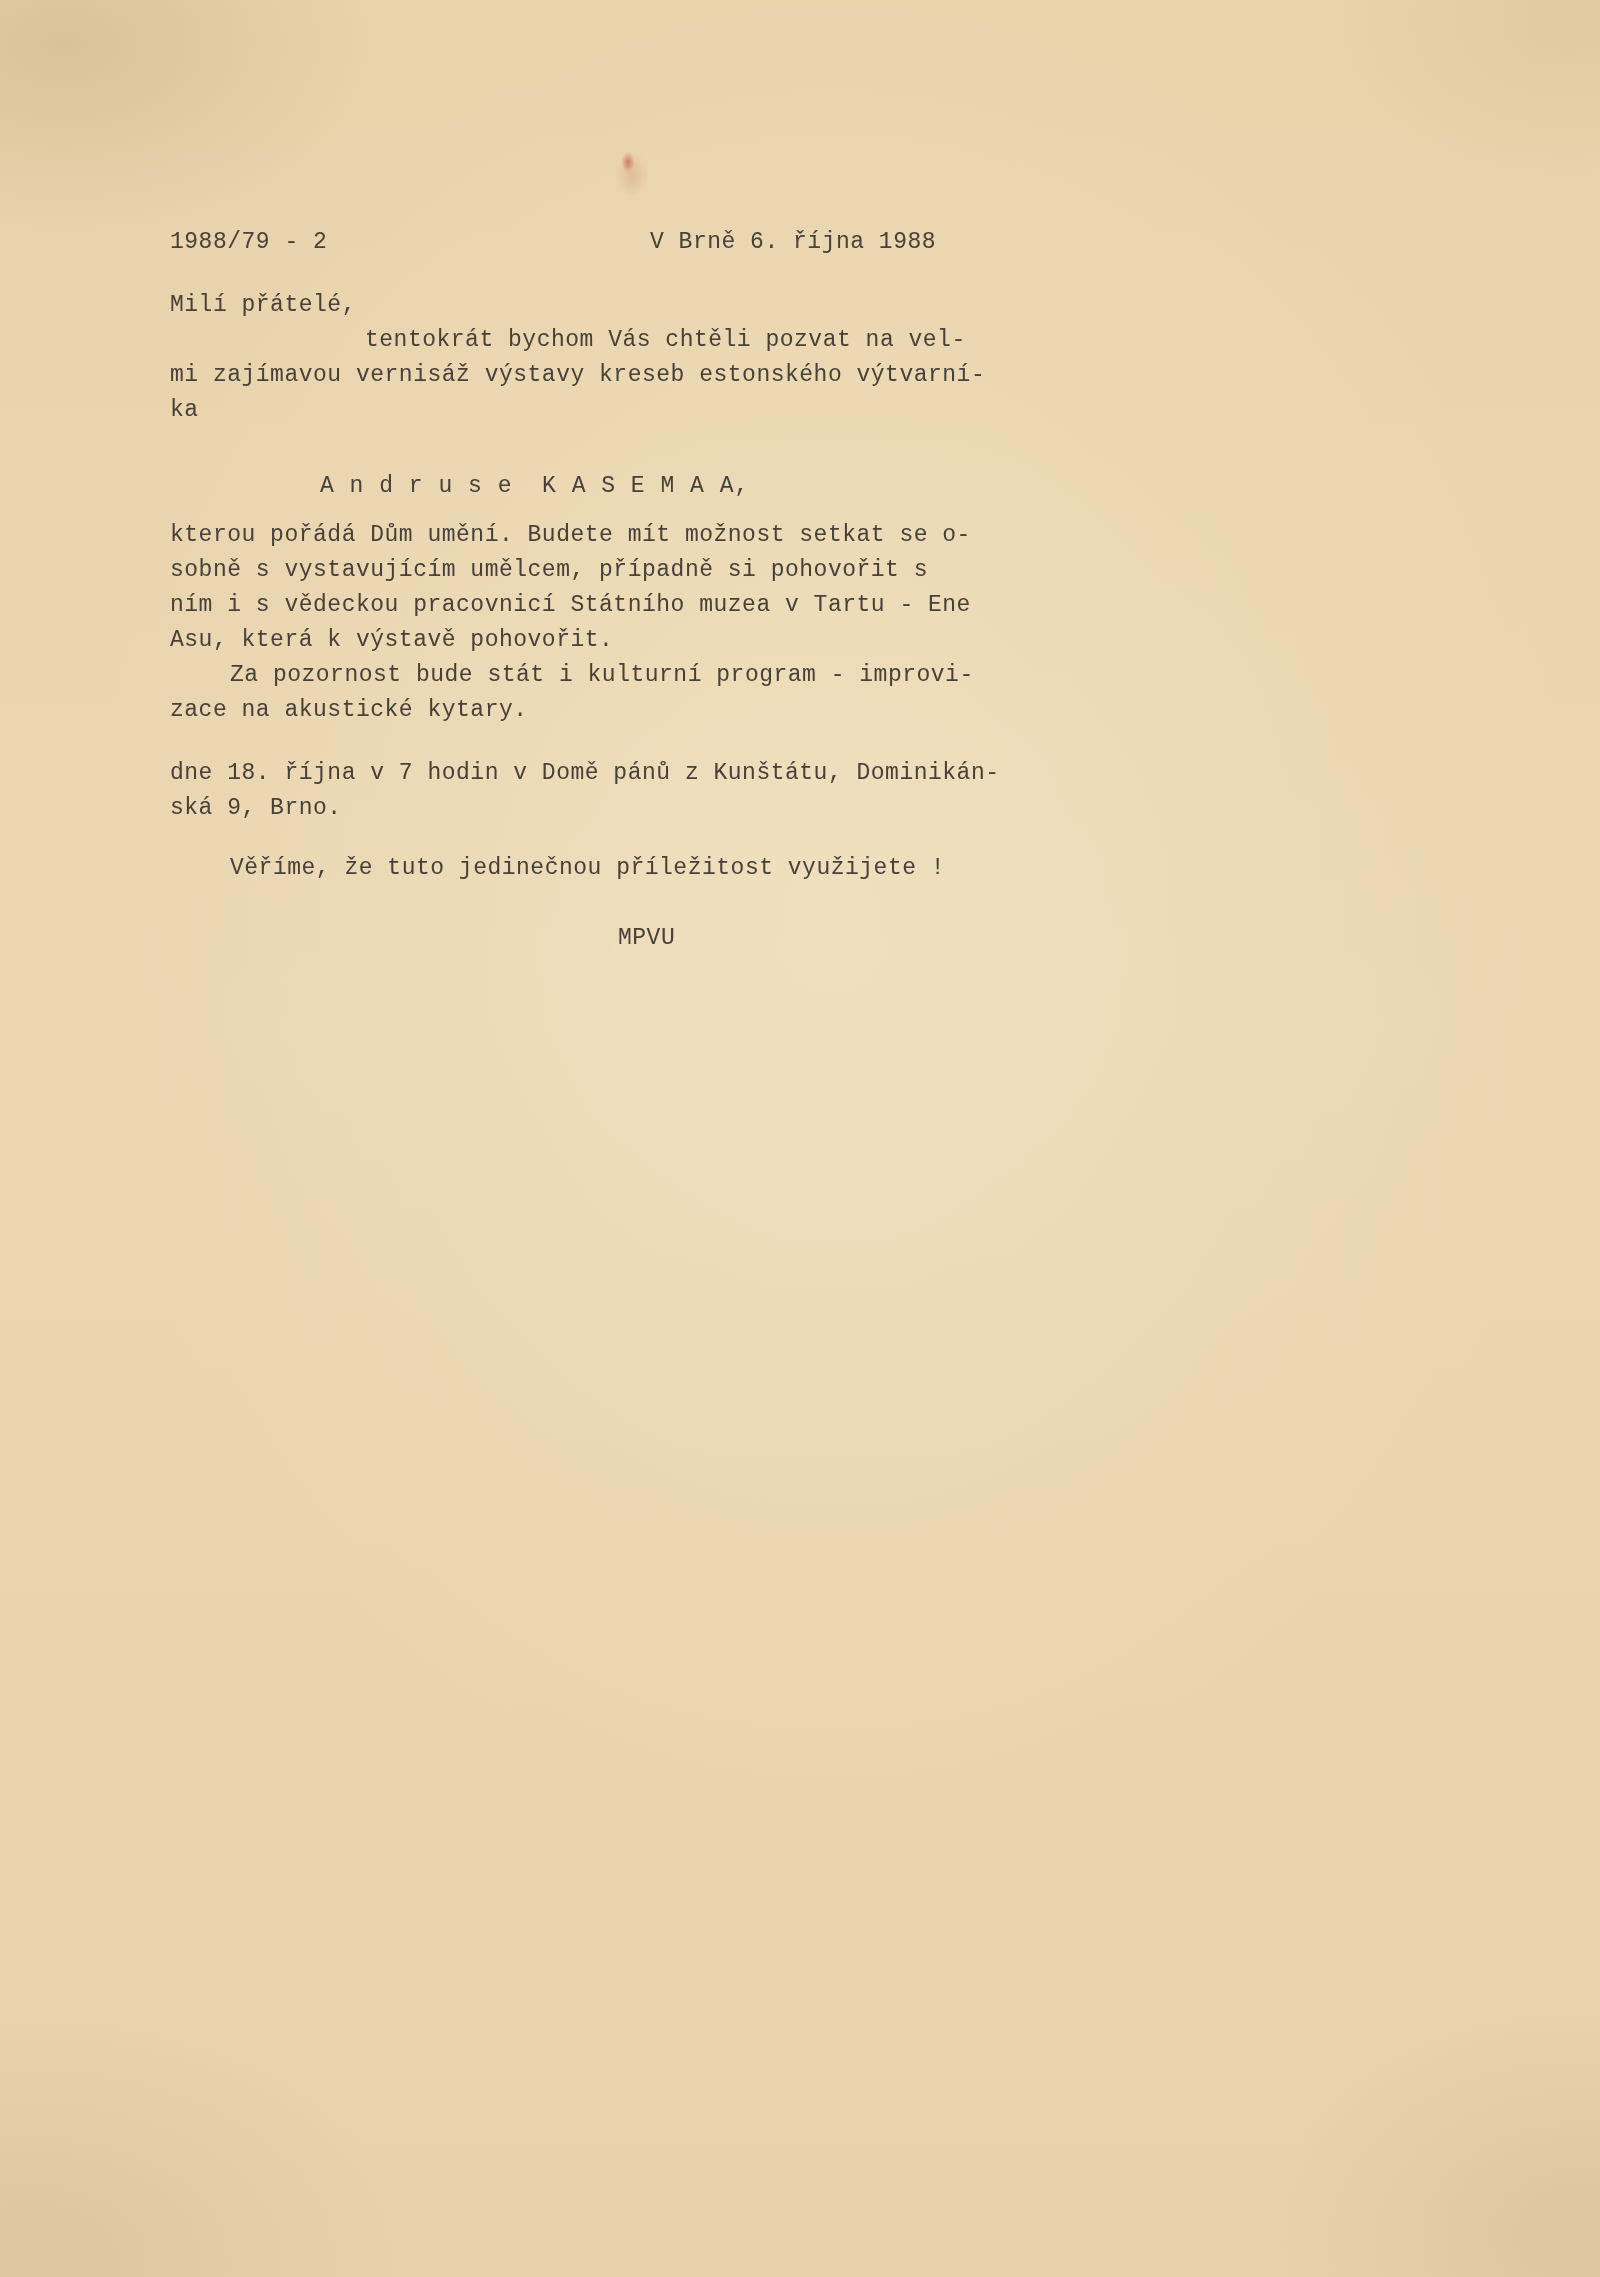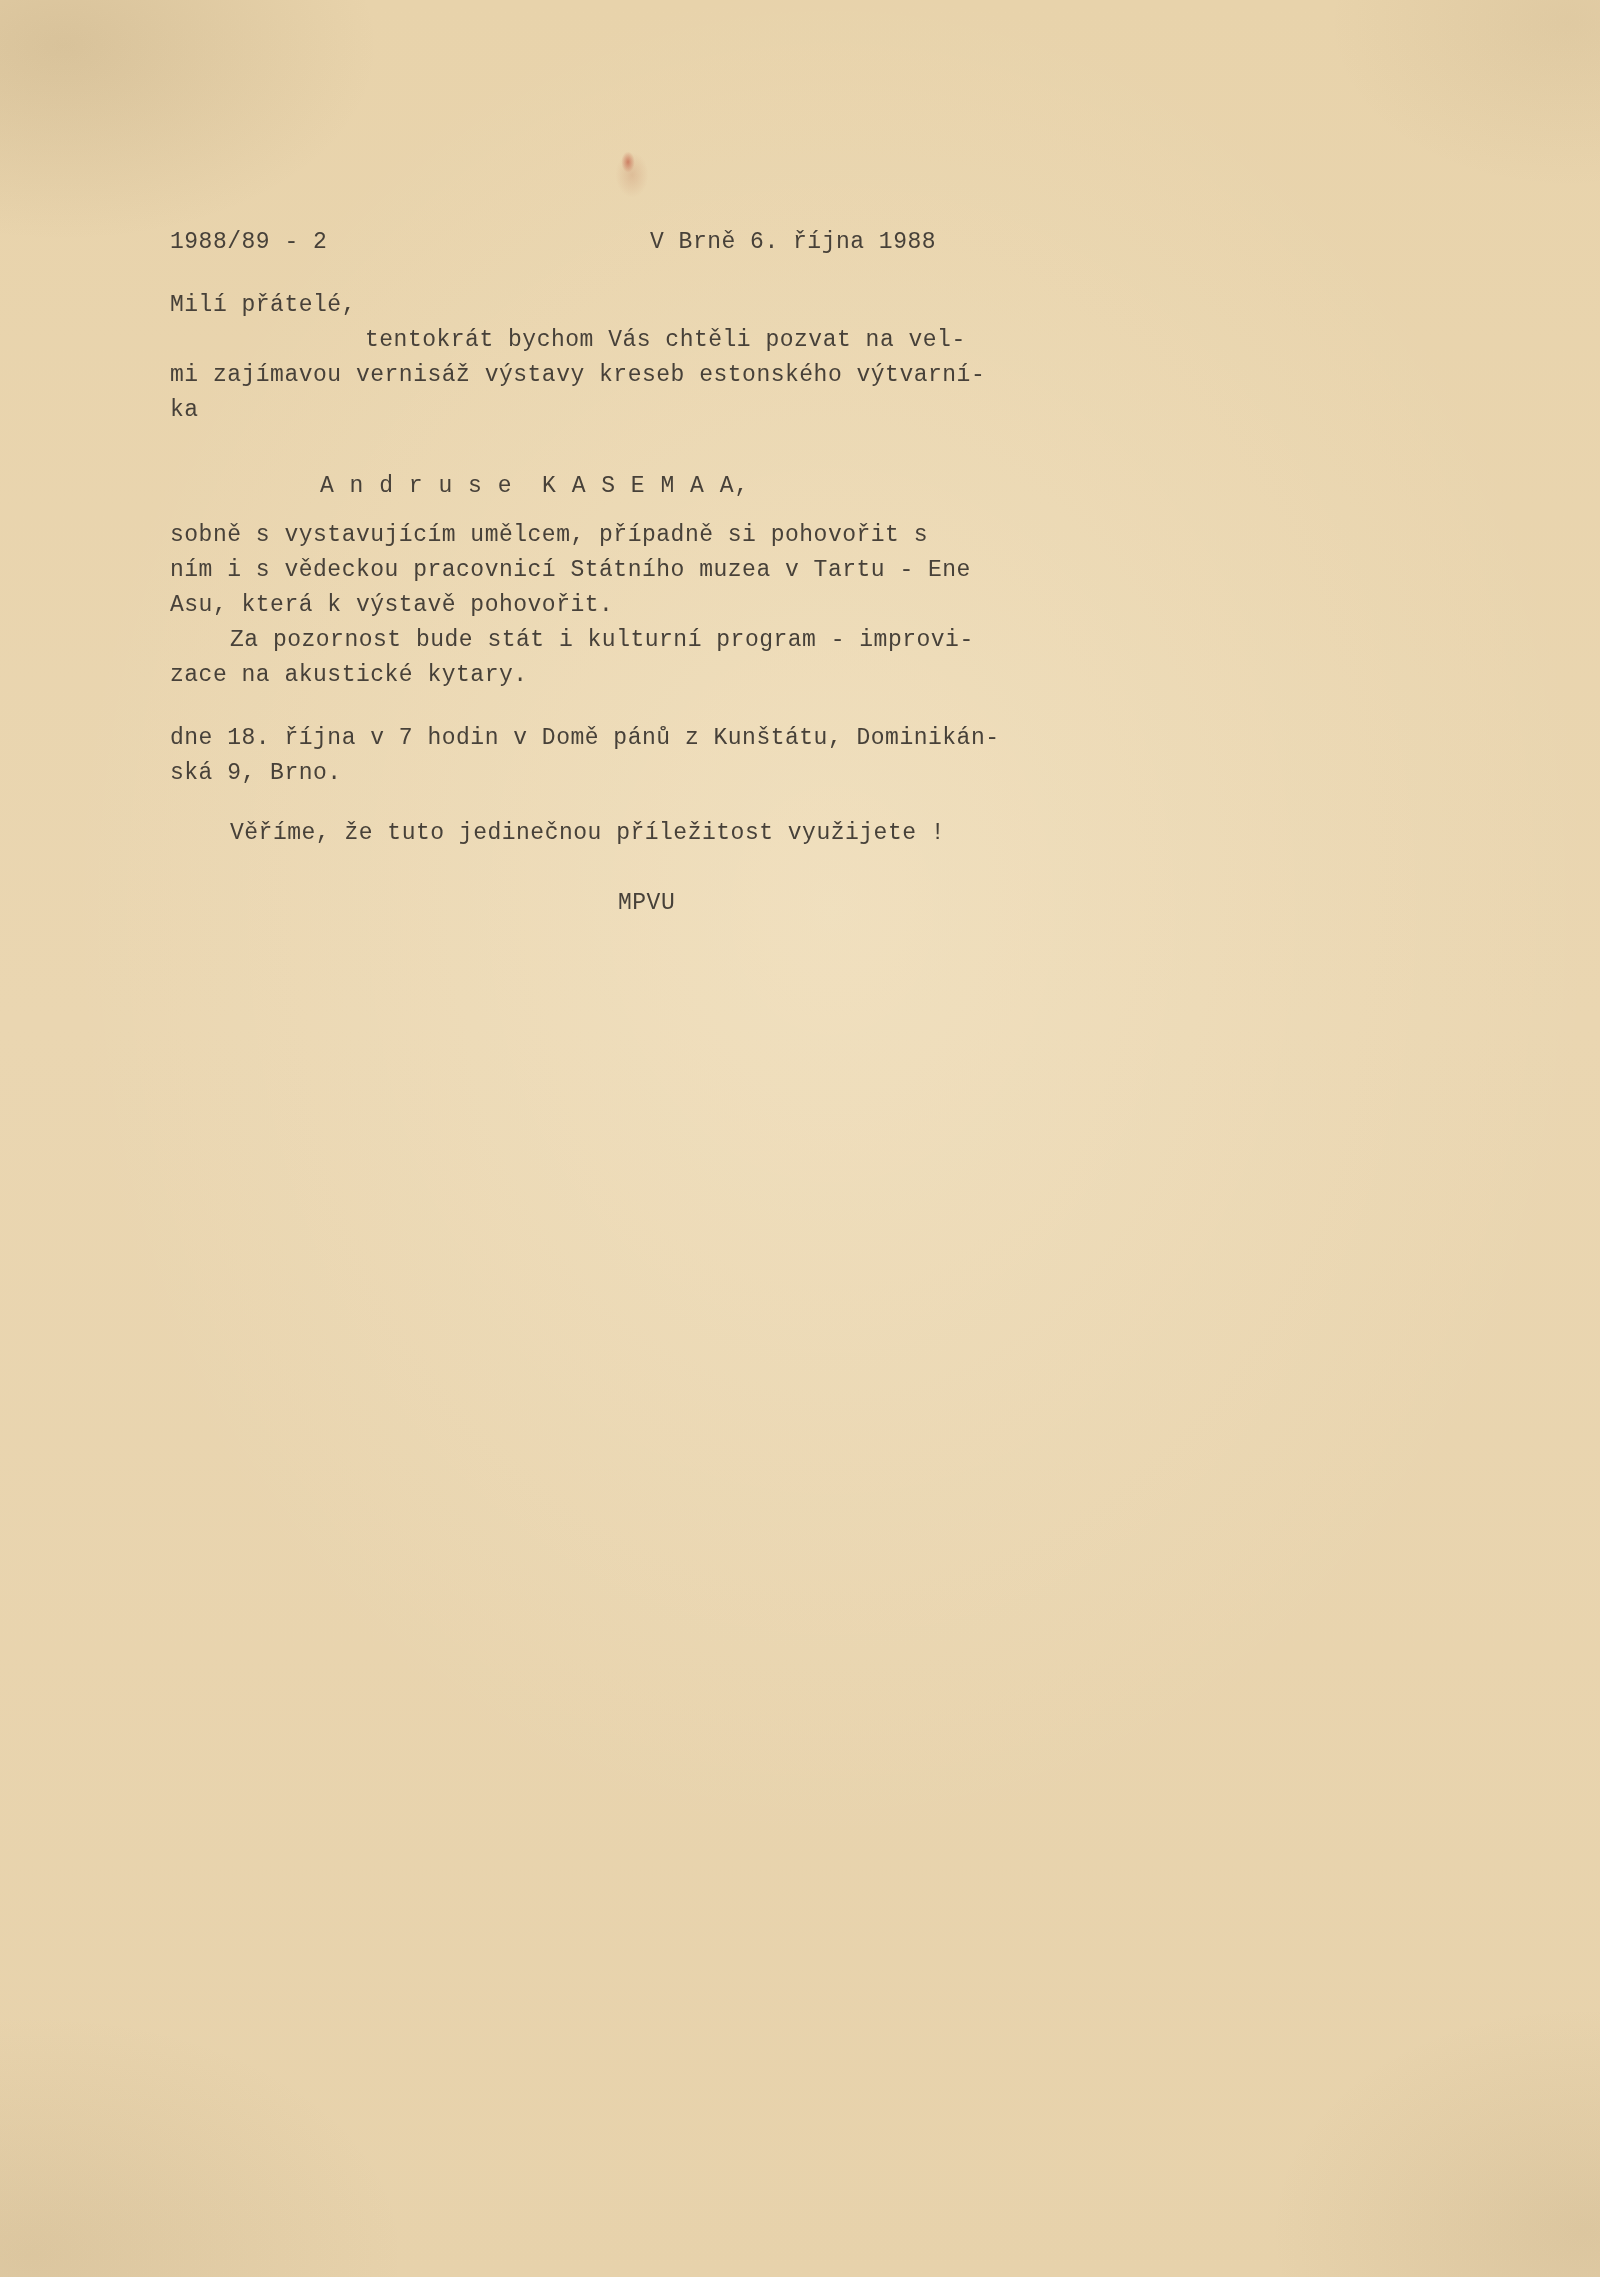--- a/index.html
+++ b/index.html
@@ -65,34 +65,35 @@
   .gap-xl { height: 25px; }
 </style>
 </head>
 <body>
 
 <div class="paper"></div>
 
 <div class="content">
 
   <div class="header-row">
-    <span>1988/89 - 2</span>
+    <span>1988/79 - 2</span>
     <span class="dateline">V Brně 6. října 1988</span>
   </div>
 
   <div class="line">Milí přátelé,</div>
 
   <div class="line ind-intro">tentokrát bychom Vás chtěli pozvat na vel-</div>
   <div class="line">mi zajímavou vernisáž výstavy kreseb estonského výtvarní-</div>
   <div class="line">ka</div>
 
   <div class="line ind-name">A n d r u s e  K A S E M A A,</div>
 
   <div class="gap-sm"></div>
 
+  <div class="line">kterou pořádá Dům umění. Budete mít možnost setkat se o-</div>
   <div class="line">sobně s vystavujícím umělcem, případně si pohovořit s</div>
   <div class="line">ním i s vědeckou pracovnicí Státního muzea v Tartu - Ene</div>
   <div class="line">Asu, která k výstavě pohovořit.</div>
 
   <div class="line ind-para">Za pozornost bude stát i kulturní program - improvi-</div>
   <div class="line">zace na akustické kytary.</div>
 
 
   <div class="gap-md"></div>
 

